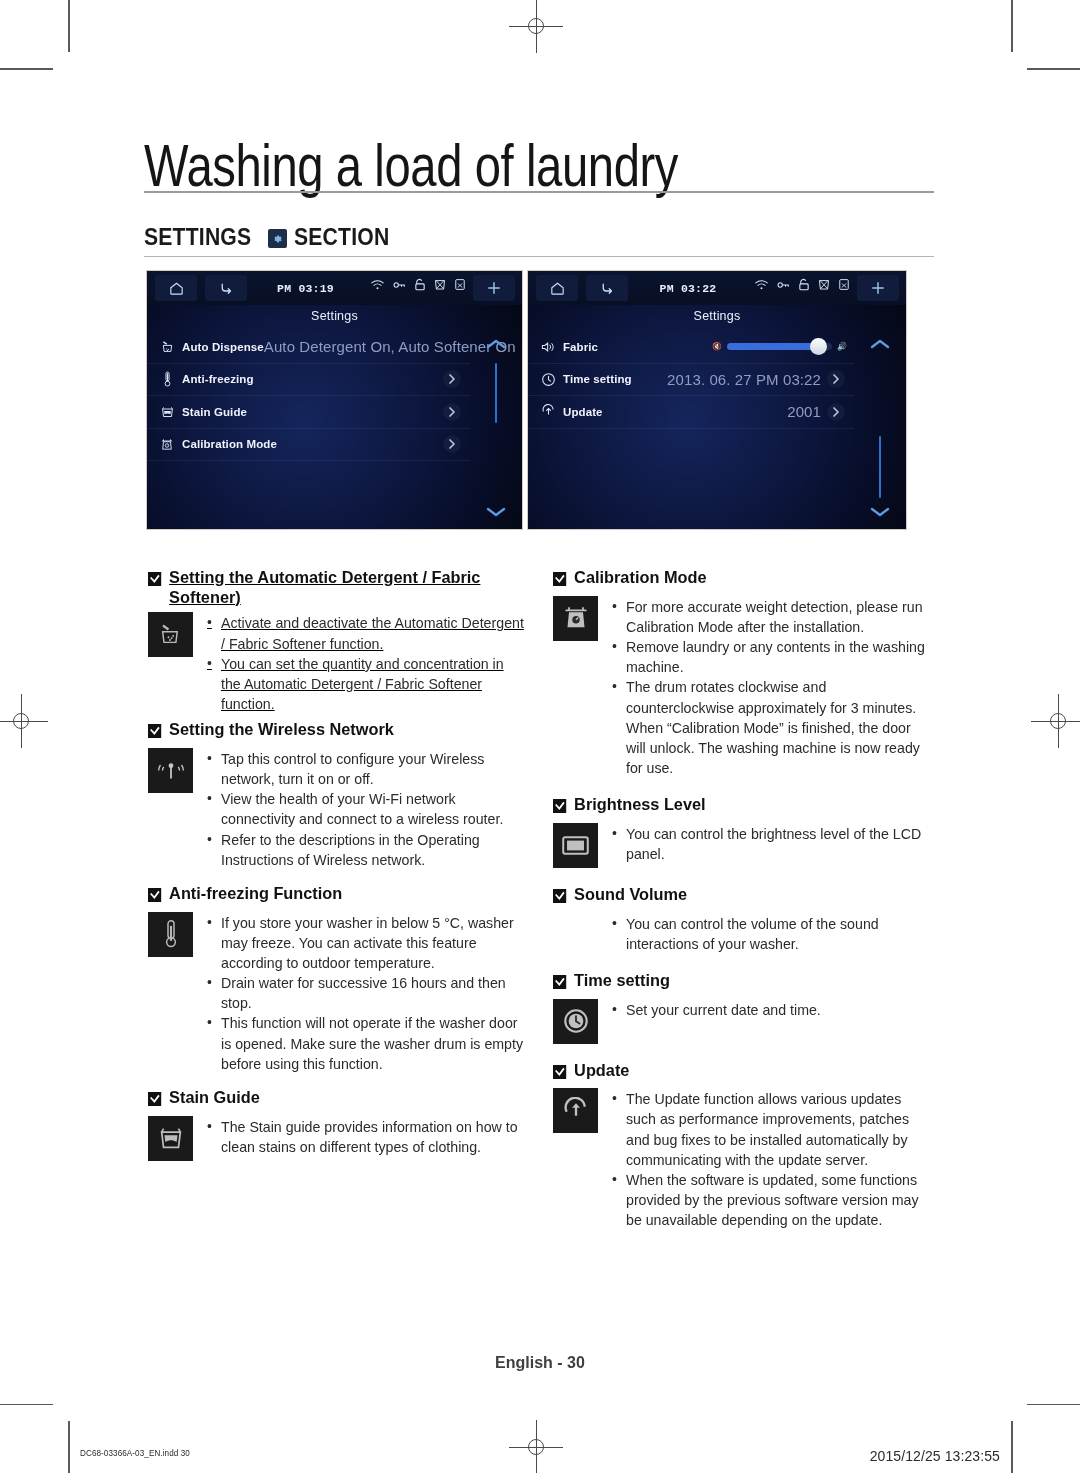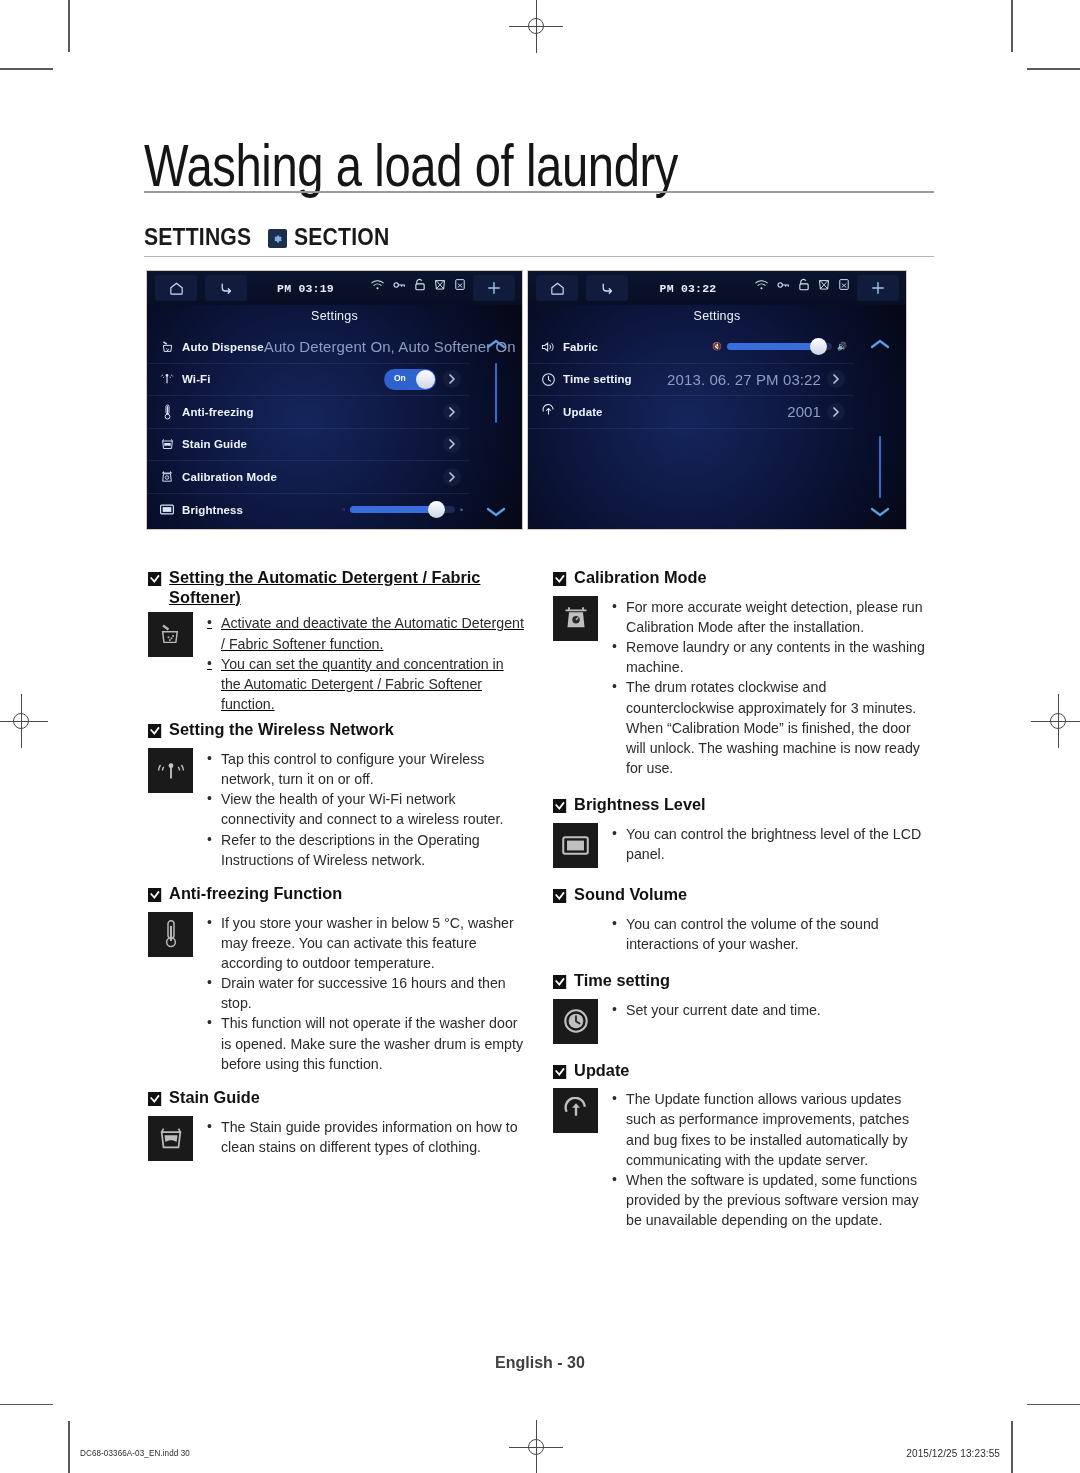--- a/index.html
+++ b/index.html
@@ -176,21 +176,21 @@
     position:absolute; left:0; right:0; top:1354px; text-align:center;
     font-size:16px; font-weight:bold; color:#404040;
   }
   .foot-left {
     position:absolute; left:80px; top:1448px;
     font-size:9px; color:#2b2b2b; letter-spacing:0.1px;
     transform: scaleX(0.9); transform-origin:left center;
   }
   .foot-right {
     position:absolute; right:80px; top:1448px;
-    font-size:10px; color:#2b2b2b; letter-spacing:0.1px;
+    font-size:14px; color:#2b2b2b; letter-spacing:0.1px;
   }
 </style>
 </head>
 <body>
 
 <div class="page">
 
   <div class="crop" style="left:68px;  top:0;     width:1.5px; height:52px;"></div>
   <div class="crop" style="left:0;     top:68px;  width:53px;  height:1.5px;"></div>
   <div class="crop" style="left:1011px;top:0;     width:1.5px; height:52px;"></div>
@@ -293,39 +293,20 @@
         </span>
         <span class="lbl">Auto Dispense</span>
         <span class="val">Auto Detergent On, Auto Softener On</span>
         <span class="chev">
           <svg width="10" height="12" viewBox="0 0 10 12">
               <path fill="none" stroke="#b3c4e2" stroke-width="1.7" stroke-linecap="round" stroke-linejoin="round" d="M3 2l4 4-4 4"></path>
             </svg>
         </span>
       </div>
 
-      <div class="row">
-        <span class="ico">
-          <svg width="16" height="14" viewBox="0 0 22 18">
-              <path fill="none" stroke="#dbe6f8" stroke-width="1.2" d="M3 5.5C4.2 4 5 3.4 5.6 3M19 5.5C17.8 4 17 3.4 16.4 3M5.6 7.4C6.3 6.6 6.8 6.3 7.2 6M16.4 7.4c-.7-.8-1.2-1.1-1.6-1.4"></path>
-              <path fill="#dbe6f8" d="M10.2 4h1.6v11h-1.6z"></path>
-              <circle cx="11" cy="4" r="1.8" fill="#dbe6f8"></circle>
-            </svg>
-        </span>
-        <span class="lbl">Wi-Fi</span>
-        <span class="toggle">
-          <span class="on-txt">On</span>
-          <span class="knob"></span>
-        </span>
-        <span class="chev">
-          <svg width="10" height="12" viewBox="0 0 10 12">
-              <path fill="none" stroke="#b3c4e2" stroke-width="1.7" stroke-linecap="round" stroke-linejoin="round" d="M3 2l4 4-4 4"></path>
-            </svg>
-        </span>
-      </div>
 
       <div class="row">
         <span class="ico">
           <svg width="9" height="16" viewBox="0 0 10 18">
               <path fill="none" stroke="#dbe6f8" stroke-width="1.2" d="M5 2.5v9"></path>
               <rect x="3.3" y="1.2" width="3.4" height="10" rx="1.7" fill="none" stroke="#dbe6f8" stroke-width="1.1"></rect>
               <circle cx="5" cy="14.2" r="2.7" fill="none" stroke="#dbe6f8" stroke-width="1.1"></circle>
             </svg>
         </span>
         <span class="lbl">Anti-freezing</span>
@@ -365,37 +346,20 @@
         </span>
         <span class="lbl">Calibration Mode</span>
         <span class="val"></span>
         <span class="chev">
           <svg width="10" height="12" viewBox="0 0 10 12">
               <path fill="none" stroke="#b3c4e2" stroke-width="1.7" stroke-linecap="round" stroke-linejoin="round" d="M3 2l4 4-4 4"></path>
             </svg>
         </span>
       </div>
 
-      <div class="row" style="border-bottom:none;">
-        <span class="ico">
-          <svg width="16" height="13" viewBox="0 0 20 16">
-              <rect x="2" y="2.5" width="16" height="11" rx="1.3" fill="none" stroke="#dbe6f8" stroke-width="1.4"></rect>
-              <rect x="4.6" y="5" width="10.8" height="6" fill="#dbe6f8"></rect>
-            </svg>
-        </span>
-        <span class="lbl">Brightness</span>
-        <span class="slider">
-          <span class="mini">▫</span>
-          <span class="track">
-            <span class="fill" style="width:82%"></span>
-            <span class="knob" style="left:calc(82% - 8px)"></span>
-          </span>
-          <span class="mini">▪</span>
-        </span>
-      </div>
     </div>
 
     <div class="scrollcol">
       <span class="arrow">
         <svg width="22" height="14" viewBox="0 0 22 14">
             <path fill="none" stroke="#5e9ae0" stroke-width="2.4" stroke-linecap="round" stroke-linejoin="round" d="M3 10l8-6 8 6"></path>
           </svg>
       </span>
       <span class="arrow">
         <svg width="22" height="14" viewBox="0 0 22 14">

